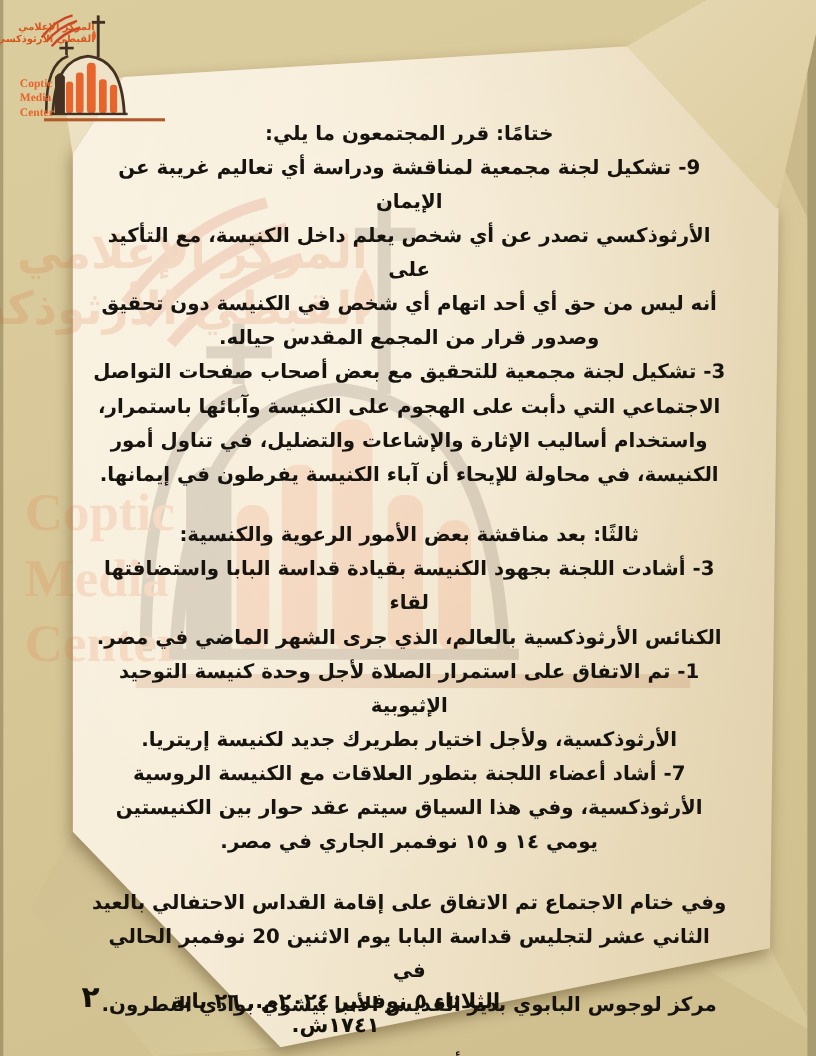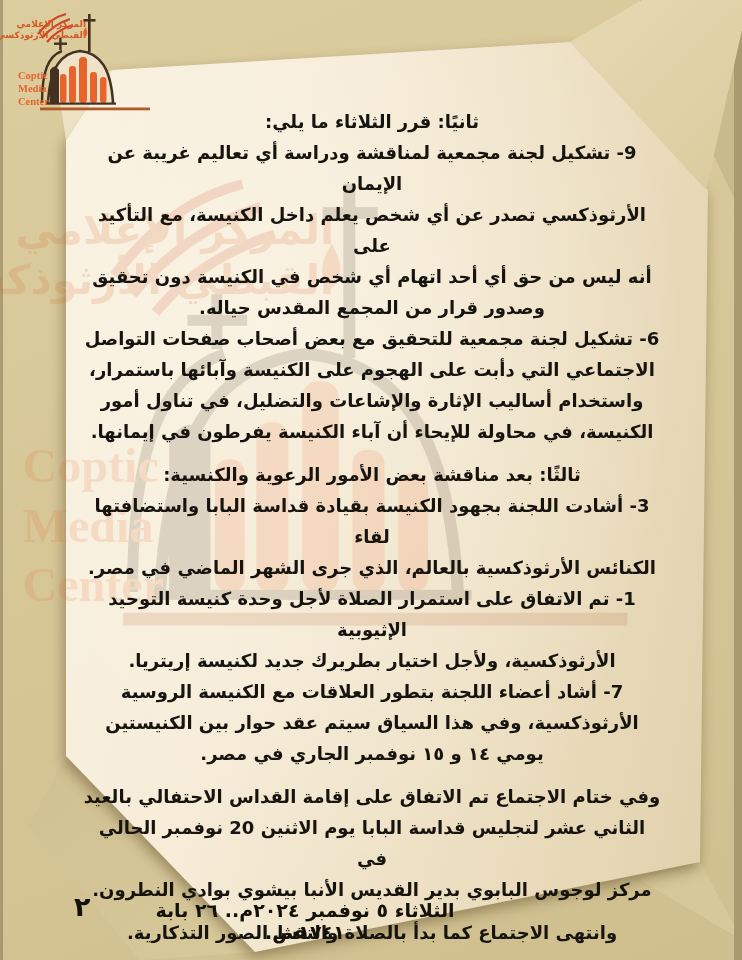--- a/index.html
+++ b/index.html
@@ -30,21 +30,21 @@
   .fold-tl{position:absolute;inset:0;clip-path:polygon(112px 70px,66px 140px,58px 88px);
     background:linear-gradient(160deg,#f0e5c9,#d2c295);}
 
   .watermark{position:absolute;left:-60px;top:120px;width:1100px;height:auto;opacity:.15;pointer-events:none;}
   .logo{position:absolute;left:0;top:0;width:240px;height:auto;}
 
   .content{position:absolute;left:82px;top:106px;width:580px;
     direction:rtl;text-align:center;color:#17140f;
     font-weight:bold;font-size:18px;line-height:31px;}
   .content p{margin:0;white-space:pre-line;}
-  .content .sp{margin-top:12px;}
+  .content .sp{margin-top:24px;}
 
   .footer-date{position:absolute;left:150px;top:899px;width:310px;text-align:center;
     direction:rtl;font-weight:bold;font-size:19px;color:#141109;}
   .page-num{position:absolute;left:74px;top:891px;font-weight:bold;font-size:27px;color:#141109;}
 
   .logo-en{font-family:"Liberation Serif","DejaVu Serif",serif;font-weight:bold;font-size:10.5px;fill:#e8632c;}
   .logo-ar{font-family:"DejaVu Sans",sans-serif;font-weight:bold;font-size:9px;fill:#d4581f;}
 </style>
 </head>
 <body>
@@ -83,26 +83,26 @@
     <rect x="90" y="72" width="7" height="31" rx="3" fill="#e8642d"></rect>
     <rect x="100" y="77" width="6.5" height="26" rx="3" fill="#e8642d"></rect>
     <rect x="46" y="102.5" width="70" height="2.2" fill="#453122"></rect>
     <rect x="40" y="107.5" width="110" height="2.8" fill="#b05a2a"></rect>
     <text class="logo-en" x="18" y="79">Coptic</text>
     <text class="logo-en" x="18" y="92">Media</text>
     <text class="logo-en" x="18" y="105">Center</text>
   </svg>
 
   <main class="content">
-    <p>ثانيًا: قرر الثلاثاء ما يلي:</p>
+    <p>ختامًا: قرر المجتمعون ما يلي:</p>
     <p>9- تشكيل لجنة مجمعية لمناقشة ودراسة أي تعاليم غريبة عن الإيمان
 الأرثوذكسي تصدر عن أي شخص يعلم داخل الكنيسة، مع التأكيد على
 أنه ليس من حق أي أحد اتهام أي شخص في الكنيسة دون تحقيق
 وصدور قرار من المجمع المقدس حياله.</p>
-    <p>6- تشكيل لجنة مجمعية للتحقيق مع بعض أصحاب صفحات التواصل
+    <p>3- تشكيل لجنة مجمعية للتحقيق مع بعض أصحاب صفحات التواصل
 الاجتماعي التي دأبت على الهجوم على الكنيسة وآبائها باستمرار،
 واستخدام أساليب الإثارة والإشاعات والتضليل، في تناول أمور
 الكنيسة،  في محاولة للإيحاء أن آباء الكنيسة يفرطون في إيمانها.</p>
     <p class="sp">ثالثًا: بعد مناقشة بعض الأمور الرعوية والكنسية:</p>
     <p>3- أشادت اللجنة بجهود الكنيسة بقيادة قداسة البابا واستضافتها لقاء
 الكنائس الأرثوذكسية بالعالم، الذي جرى الشهر الماضي في مصر.</p>
     <p>1- تم الاتفاق على استمرار الصلاة لأجل وحدة كنيسة التوحيد الإثيوبية
 الأرثوذكسية، ولأجل اختيار بطريرك جديد لكنيسة إريتريا.</p>
     <p>7- أشاد أعضاء اللجنة بتطور العلاقات مع الكنيسة الروسية
 الأرثوذكسية، وفي هذا السياق سيتم عقد حوار بين الكنيستين

